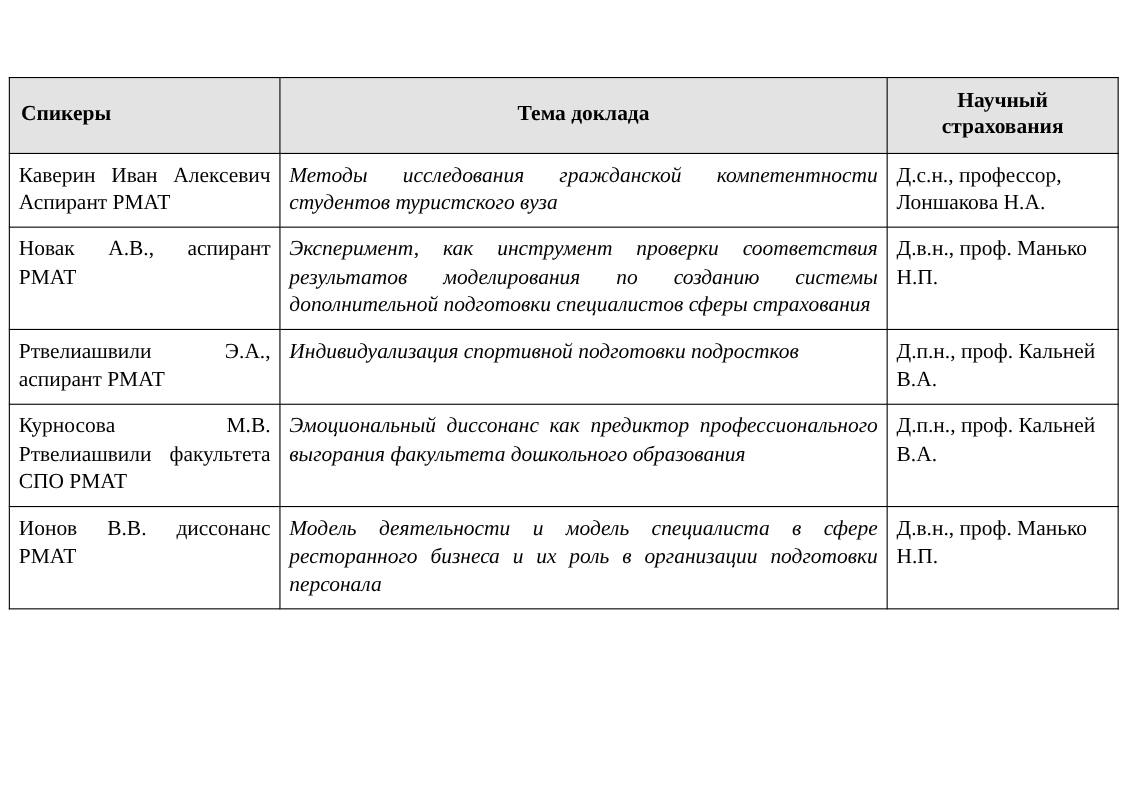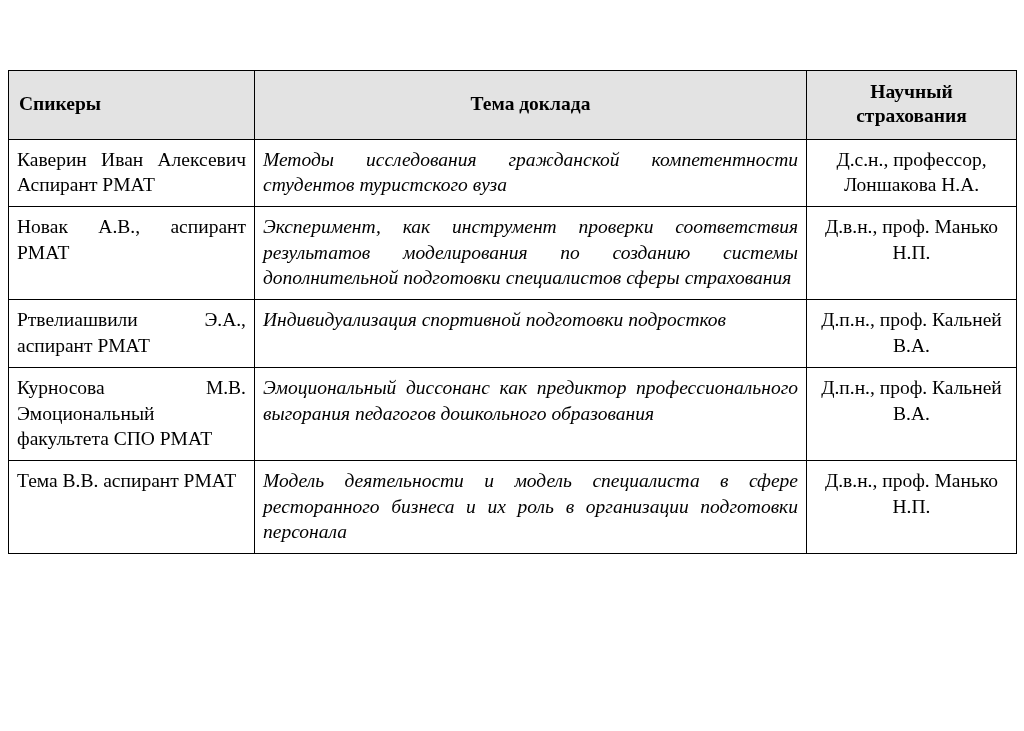--- a/index.html
+++ b/index.html
@@ -55,21 +55,20 @@
     text-align: justify;
     text-align-last: left;
     hyphens: none;
   }
   td.col-topic {
     text-align: justify;
     text-align-last: left;
     font-style: italic;
   }
   td.col-advisor {
-    text-align: center;
     line-height: 1.30;
   }
 </style>
 </head>
 <body>
 
 <div class="page">
   <table class="speakers">
     <colgroup>
       <col class="c1">
@@ -96,24 +95,24 @@
         <td class="col-speaker">Новак А.В., аспирант РМАТ</td>
         <td class="col-topic">Эксперимент, как инструмент проверки соответствия результатов моделирования по созданию системы дополнительной подготовки специалистов сферы страхования</td>
         <td class="col-advisor">Д.в.н., проф. Манько Н.П.</td>
       </tr>
       <tr>
         <td class="col-speaker">Ртвелиашвили Э.А., аспирант РМАТ</td>
         <td class="col-topic">Индивидуализация спортивной подготовки подростков</td>
         <td class="col-advisor">Д.п.н., проф. Кальней В.А.</td>
       </tr>
       <tr>
-        <td class="col-speaker">Курносова М.В. Эмоциональный факультета СПО РМАТ</td>
-        <td class="col-topic">Эмоциональный диссонанс как предиктор профессионального выгорания педагогов дошкольного образования</td>
+        <td class="col-speaker">Курносова М.В. Ртвелиашвили факультета СПО РМАТ</td>
+        <td class="col-topic">Эмоциональный диссонанс как предиктор профессионального выгорания факультета дошкольного образования</td>
         <td class="col-advisor">Д.п.н., проф. Кальней В.А.</td>
       </tr>
       <tr>
-        <td class="col-speaker">Тема В.В. аспирант РМАТ</td>
+        <td class="col-speaker">Ионов В.В. диссонанс РМАТ</td>
         <td class="col-topic">Модель деятельности и модель специалиста в сфере ресторанного бизнеса и их роль в организации подготовки персонала</td>
         <td class="col-advisor">Д.в.н., проф. Манько Н.П.</td>
       </tr>
     </tbody>
   </table>
 </div>
 
 </body></html>

